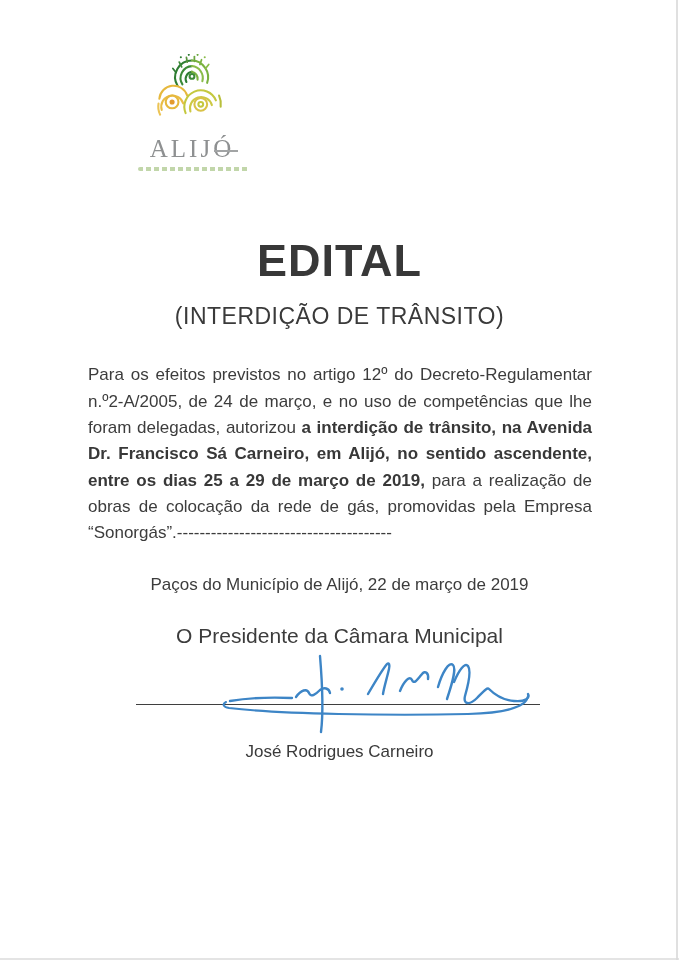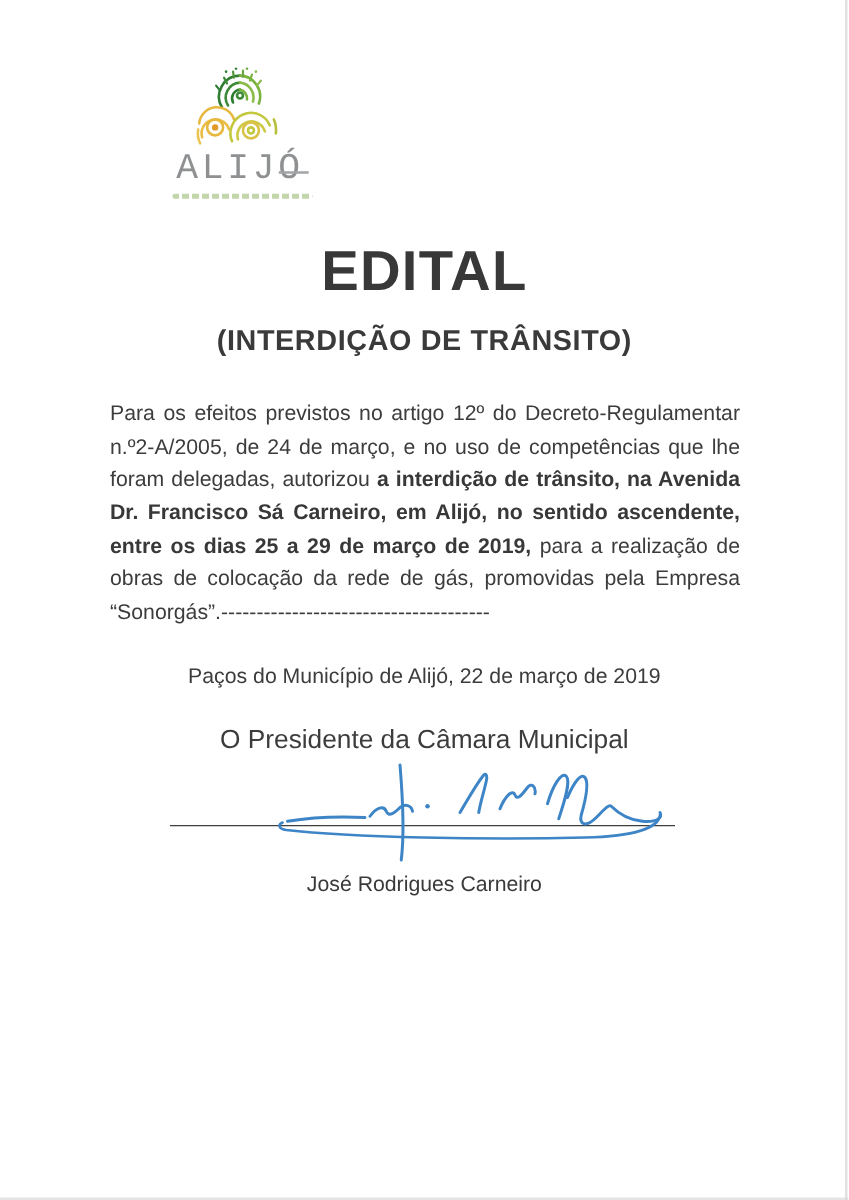--- a/index.html
+++ b/index.html
@@ -24,49 +24,49 @@
   
   .logo-block{
     margin:54px 0 0 138px;
     width:108px;
     text-align:center;
   }
   .logo-mark{display:block;margin:0 auto;}
   .logo-name{
     position:relative;
     display:inline-block;
-    margin-top:2px;
-    font-family:Liberation Mono, monospace;
-    font-size:29px;
+    margin-top:18px;
+    font-family:Liberation Serif, serif;
+    font-size:25px;
     letter-spacing:3px;
     color:#8e9091;
     line-height:1.05;
   }
   .logo-name::after{ 
     content:"";position:absolute;right:-4px;top:55%;
     width:24px;height:2px;background:#a2a4a5;
   }
   .logo-tagline{
     margin:5px auto 0;
     width:112px;height:4px;
     background:repeating-linear-gradient(90deg,#b7cf9b 0 5px,rgba(255,255,255,0) 5px 8px);
     opacity:.85;border-radius:2px;
   }
 
   
   .doc-title{
-    margin-top:32px;
+    margin-top:64px;
     text-align:center;
     font-size:45px;font-weight:700;
     color:#383838;letter-spacing:1px;
   }
   .doc-subtitle{
     margin-top:16px;
     text-align:center;
-    font-size:23px;font-weight:700;
+    font-size:23px;font-weight:400;
     color:#3a3a3a;letter-spacing:.5px;
   }
 
   
   .doc-body{
     margin:32px 87px 0 88px;
     font-size:17px;line-height:1.55;
   }
   .doc-body p{
     margin:0 0 13px 0;

